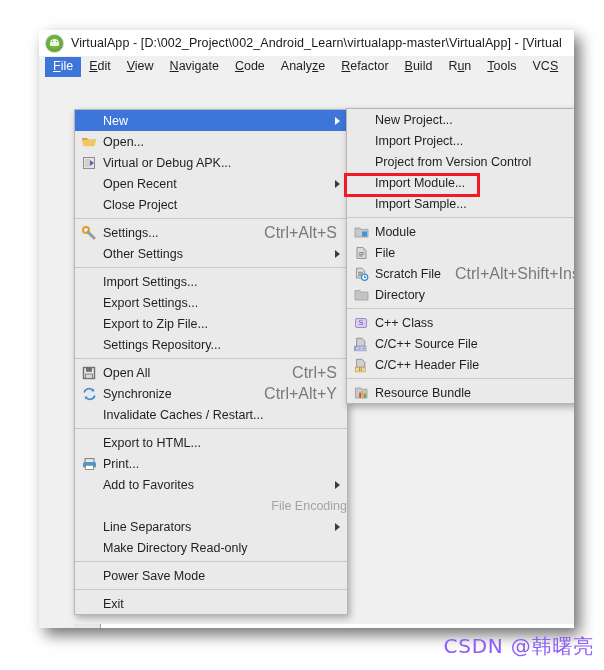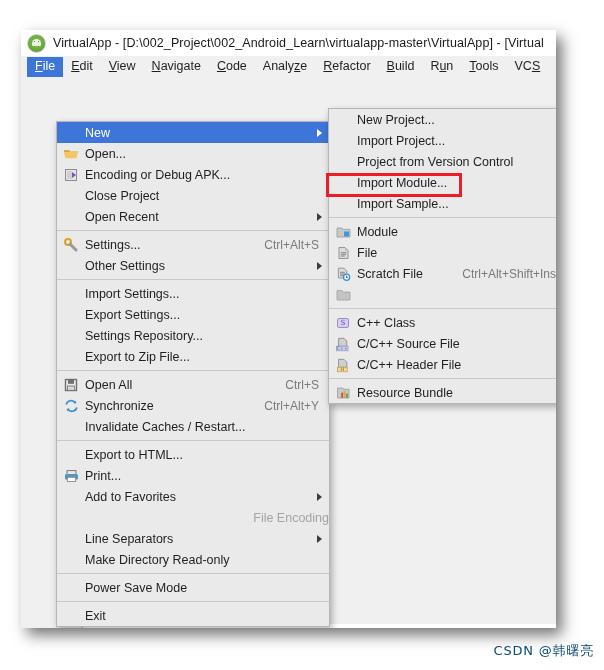--- a/index.html
+++ b/index.html
@@ -7,21 +7,21 @@
     width:604px;height:670px;
     background:#ffffff;
     font-family:"Liberation Sans", sans-serif;
     overflow:hidden;
     position:relative;
   }
   #root{position:absolute;left:0;top:0;width:604px;height:670px;}
 
   
   .window{
-    position:absolute;left:21px;top:30px;width:535px;height:598px;
+    position:absolute;left:39px;top:30px;width:535px;height:598px;
     background:#f0f0f0;
     box-shadow:6px 7px 14px rgba(0,0,0,.55);
     overflow:hidden;
   }
   .titlebar{
     height:26px;background:#ffffff;display:flex;align-items:center;
     padding-left:6px;gap:7px;white-space:nowrap;overflow:hidden;
   }
   .title-text{
     font-size:12.5px;color:#1a1a1a;letter-spacing:.1px;
@@ -51,33 +51,33 @@
   }
   .menubar-item.active{background:#3d75d8;color:#ffffff;}
   .mn u{text-decoration:underline;}
 
   
   .popup{
     position:absolute;background:#eaeaea;border:1px solid #b6b6b6;
     box-shadow:2px 3px 7px rgba(0,0,0,.30);
     font-size:12.5px;color:#1f1f1f;
   }
-  .menu-main{left:35px;top:79px;width:272px;margin-top:12px;}
+  .menu-main{left:35px;top:79px;width:272px;}
   .menu-sub{left:307px;top:78px;width:251px;}
 
   .mrow{
     position:relative;height:21px;display:flex;align-items:center;
     padding-left:6px;box-sizing:border-box;white-space:nowrap;
   }
   .mrow .ic{
     width:17px;height:16px;flex:0 0 auto;margin-right:5px;position:relative;
   }
   .mrow .lbl{flex:1 1 auto;line-height:16px;}
   .mrow .acc{
-    color:#7a7a7a;font-size:12px;margin-left:14px;margin-right:10px;line-height:16px;
+    color:#7a7a7a;font-size:16px;margin-left:14px;margin-right:10px;line-height:16px;
   }
   .mrow.noicon .lbl{margin-left:22px;}
   .mrow.sel{background:#3d75d8;}
   .mrow.sel .lbl{color:#ffffff;}
   .mrow.disabled .lbl{color:#a4a4a4;text-align:right;}
   .arrow{
     position:absolute;right:7px;top:50%;margin-top:-4px;
     width:0;height:0;border-left:5px solid #3c3c3c;
     border-top:4px solid transparent;border-bottom:4px solid transparent;
   }
@@ -99,21 +99,21 @@
     position:absolute;left:35px;top:594px;width:27px;height:34px;background:#e8e8e8;
     border-right:1px solid #9d9d9d;box-sizing:border-box;
   }
   .ide-canvas{
     position:absolute;left:62px;top:594px;width:508px;height:34px;background:#ffffff;
   }
 
   
   .watermark{
     position:absolute;right:10px;bottom:10px;
-    font-size:13px;color:#0c4a6e;letter-spacing:.8px;
+    font-size:20px;color:#8b5cf6;letter-spacing:.8px;
     font-family:"DejaVu Sans", sans-serif;
     white-space:nowrap;
   }
 </style>
 </head>
 <body>
 
 <div id="root">
 
   <div class="window">
@@ -156,28 +156,28 @@
           <span class="lbl">Open...</span>
         </div>
         <div class="mrow">
           <span class="ic">
             <svg width="17" height="16" viewBox="0 0 17 16">
               <rect x="2.5" y="2.5" width="11" height="11" fill="#e4e4e4" stroke="#8d8d8d"></rect>
               <rect x="4" y="4" width="5" height="8" fill="#cfcfcf"></rect>
               <path d="M13 8l-4-3v6z" fill="#7b52c0"></path>
             </svg>
           </span>
-          <span class="lbl">Encoding or Debug APK...</span>
+          <span class="lbl">Virtual or Debug APK...</span>
+        </div>
+        <div class="mrow noicon">
+          <span class="lbl">Open Recent</span>
+          <span class="arrow"></span>
         </div>
         <div class="mrow noicon">
           <span class="lbl">Close Project</span>
-        </div>
-        <div class="mrow noicon">
-          <span class="lbl">Open Recent</span>
-          <span class="arrow"></span>
         </div>
         <div class="sep"></div>
         <div class="mrow">
           <span class="ic">
             <svg width="17" height="16" viewBox="0 0 17 16">
               <circle cx="5" cy="5" r="3" fill="none" stroke="#e0a020" stroke-width="2"></circle>
               <path d="M7 7l6 6" stroke="#9a9a9a" stroke-width="3" stroke-linecap="round"></path>
               <circle cx="5" cy="5" r="1" fill="#ffffff"></circle>
             </svg>
           </span>
@@ -189,24 +189,24 @@
           <span class="arrow"></span>
         </div>
         <div class="sep"></div>
         <div class="mrow noicon">
           <span class="lbl">Import Settings...</span>
         </div>
         <div class="mrow noicon">
           <span class="lbl">Export Settings...</span>
         </div>
         <div class="mrow noicon">
+          <span class="lbl">Export to Zip File...</span>
+        </div>
+        <div class="mrow noicon">
           <span class="lbl">Settings Repository...</span>
-        </div>
-        <div class="mrow noicon">
-          <span class="lbl">Export to Zip File...</span>
         </div>
         <div class="sep"></div>
         <div class="mrow">
           <span class="ic">
             <svg width="17" height="16" viewBox="0 0 17 16">
               <rect x="2.5" y="2.5" width="11" height="11" fill="none" stroke="#6f6f6f" stroke-width="1.4"></rect>
               <rect x="5" y="2.8" width="6" height="4" fill="#6f6f6f"></rect>
               <rect x="4.5" y="9" width="7" height="4.3" fill="#d9d9d9" stroke="#6f6f6f" stroke-width=".8"></rect>
             </svg>
           </span>
@@ -313,20 +313,21 @@
           </span>
           <span class="lbl">Scratch File</span>
           <span class="acc">Ctrl+Alt+Shift+Insert</span>
         </div>
         <div class="mrow">
           <span class="ic">
             <svg width="17" height="16" viewBox="0 0 17 16">
               <path d="M2 3.6h5l1.2 1.5H15V13H2z" fill="#c4c4c4" stroke="#a0a0a0" stroke-width=".8"></path>
             </svg>
           </span>
+          <span class="lbl">Directory</span>
         </div>
         <div class="sep"></div>
         <div class="mrow">
           <span class="ic">
             <svg width="17" height="16" viewBox="0 0 17 16">
               <rect x="2.5" y="3.5" width="11" height="9" rx="1.5" fill="#d9cdf2" stroke="#9f8bc9"></rect>
               <text x="8" y="10.2" font-size="7" text-anchor="middle" fill="#6a4fa8" font-family="DejaVu Sans">S</text>
             </svg>
           </span>
           <span class="lbl">C++ Class</span>

